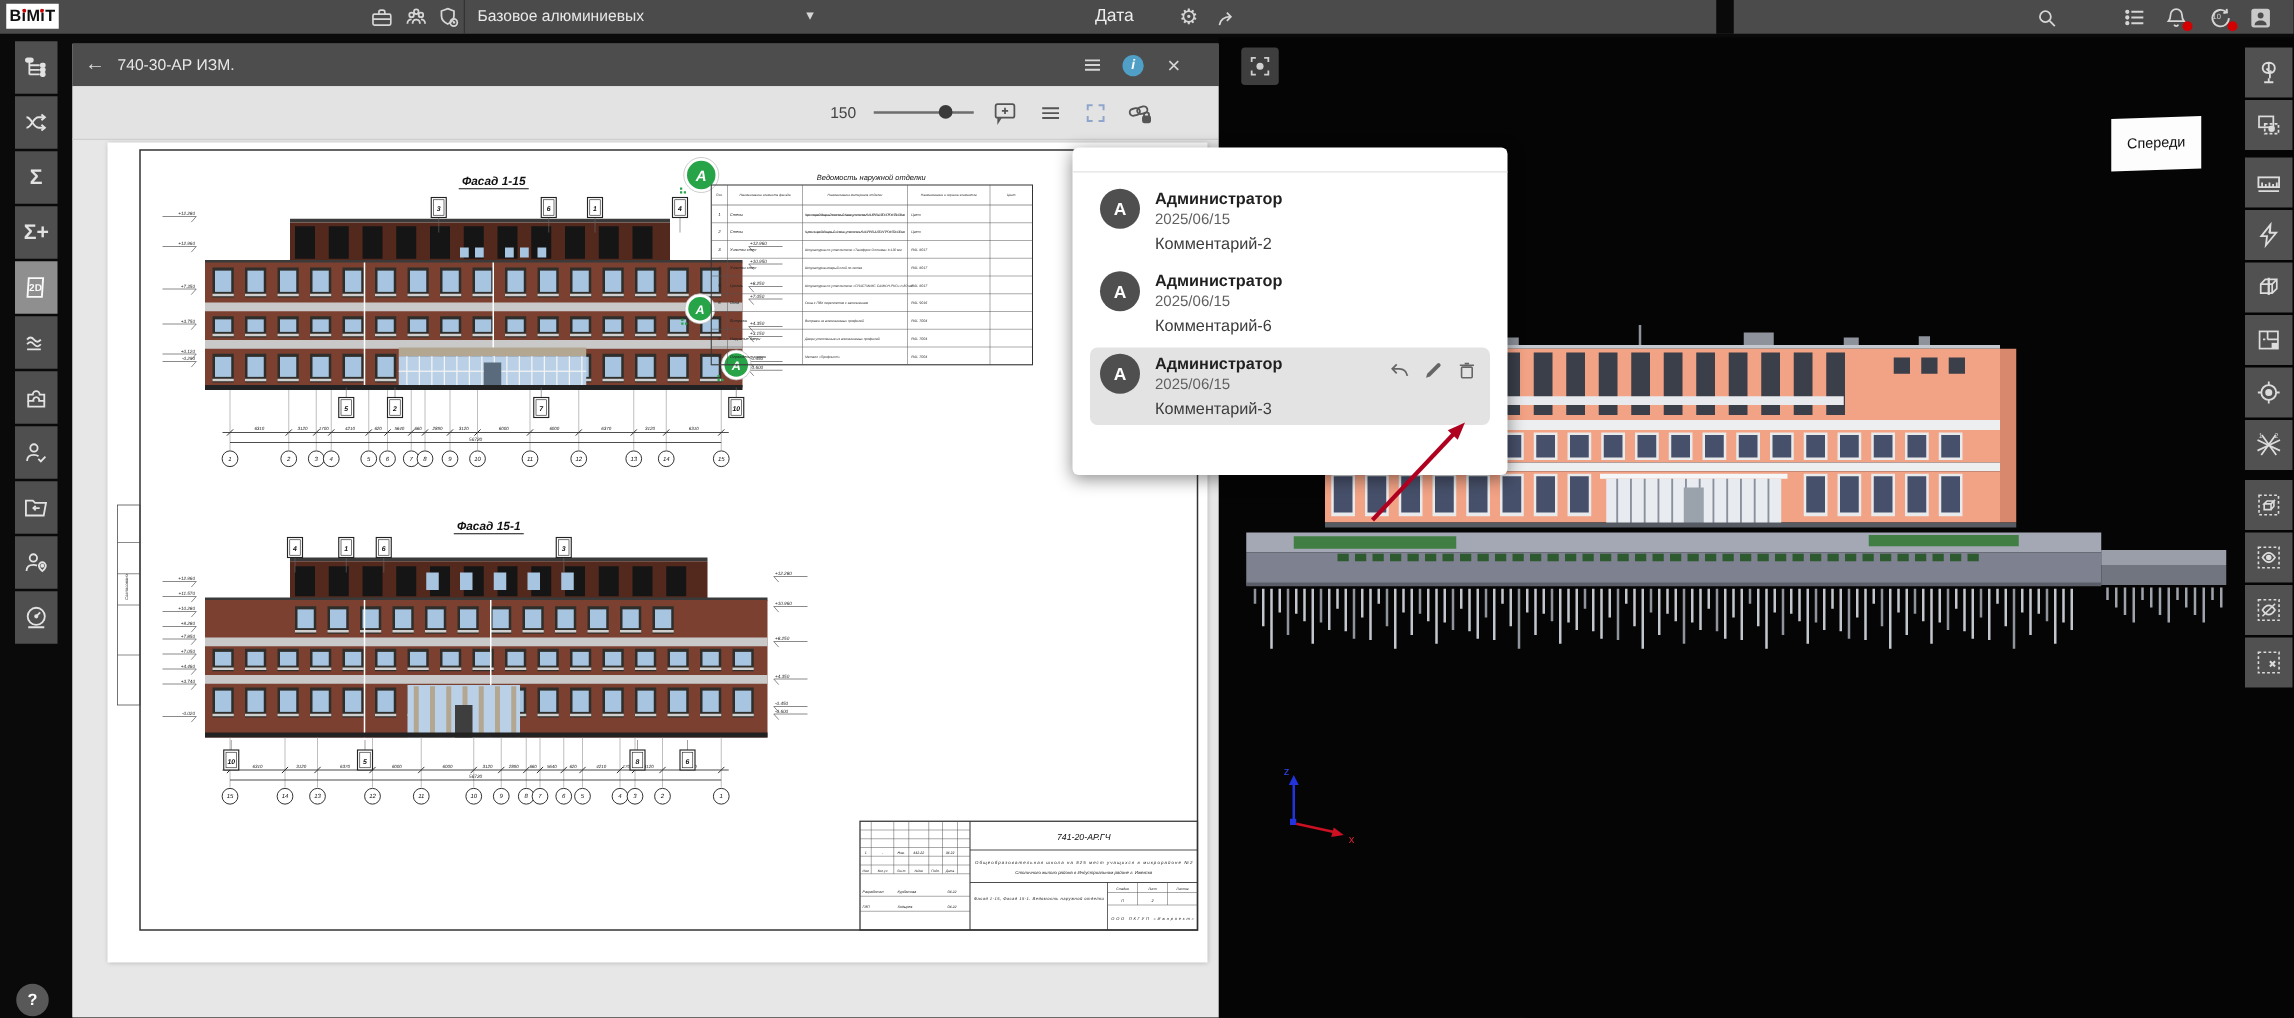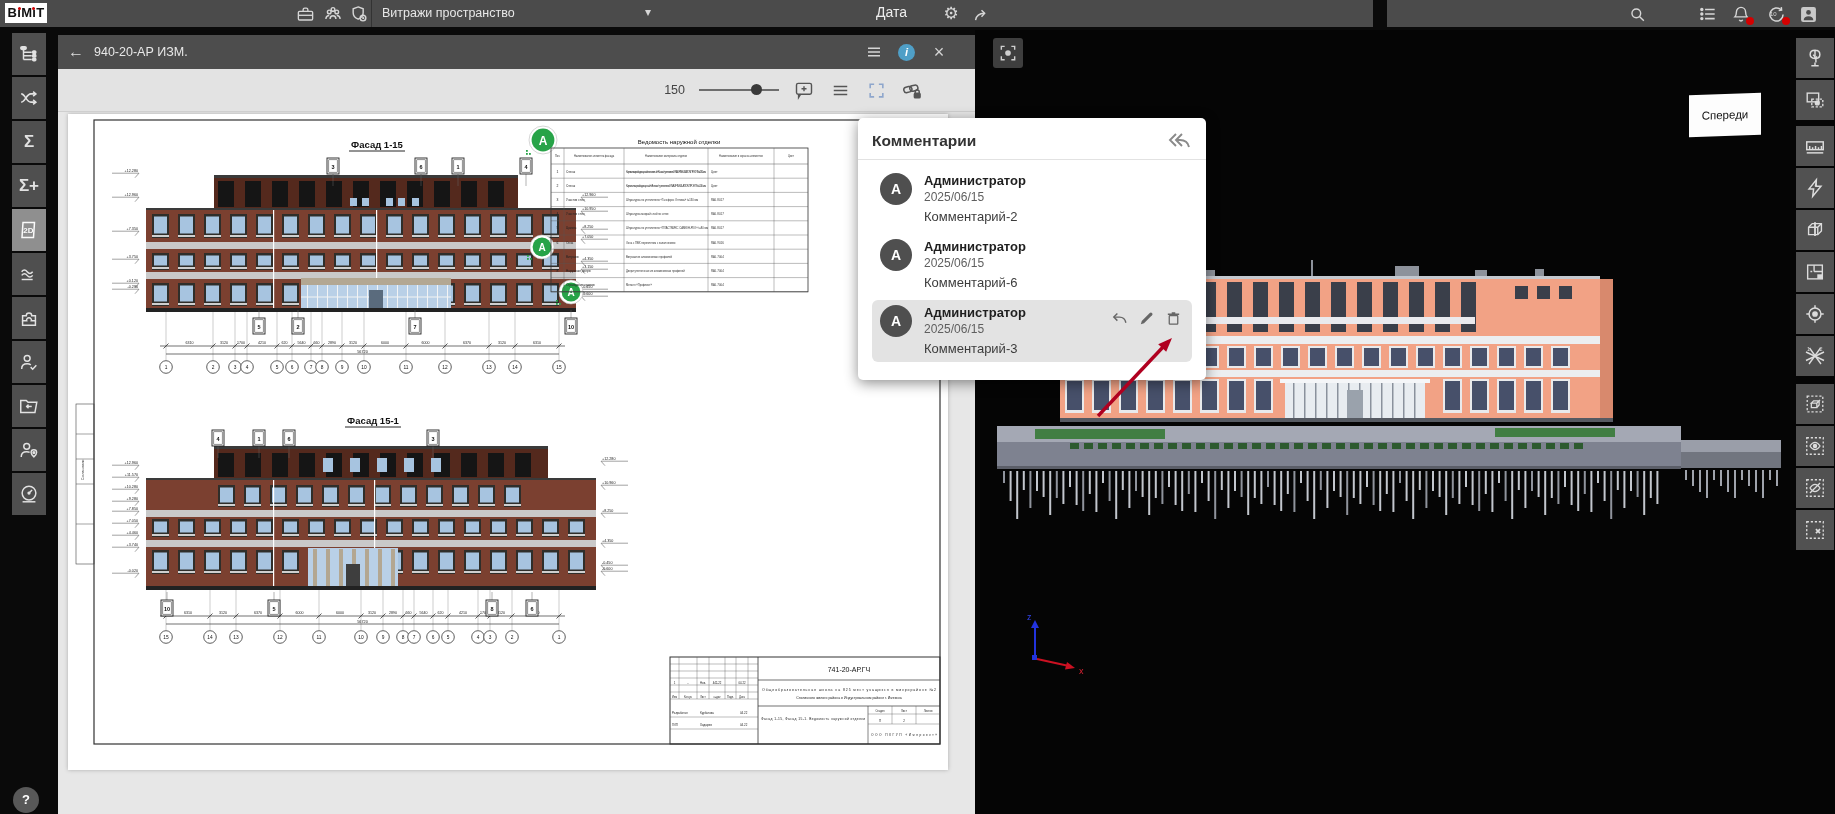--- a/index.html
+++ b/index.html
@@ -47,22 +47,22 @@
   .x-glyph { font-size:18px; }
   .v-toolbar { position:absolute; left:0; top:34px; width:100%; height:43px; background:#e3e3e3;
                border-bottom:1px solid #cfcfcf; display:flex; align-items:center; justify-content:flex-end;
                gap:14px; padding-right:52px; }
   .zoom-val { color:#444; font-size:12.5px; }
   .slider { position:relative; width:80px; height:14px; }
   .slider .track { position:absolute; left:0; top:6px; width:80px; height:2px; background:#6e6e6e; }
   .slider .knob { position:absolute; left:52px; top:1px; width:11px; height:11px; border-radius:50%; background:#3a3a3a; }
   .t-ico { width:22px; height:22px; color:#555; display:flex; align-items:center; justify-content:center; }
   .v-canvas { position:absolute; left:0; top:77px; width:100%; height:702px; background:#e7e7e7; overflow:hidden; }
-  .paper { position:absolute; left:10px; top:2px; width:880px; height:656px; background:#fff;
-           box-shadow:0 0 4px rgba(0,0,0,.25); }
+  .paper { position:absolute; left:28px; top:2px; width:880px; height:656px; background:#fff;
+           box-shadow:0 0 4px rgba(0,0,0,.25);font-style:italic; }
 
   
   .comments { position:absolute; left:858px; top:118px; width:348px; height:262px; background:#fff;
               border-radius:5px; box-shadow:0 3px 14px rgba(0,0,0,.45); padding:12px 14px; z-index:20; }
   .c-head { display:flex; align-items:center; justify-content:space-between; height:22px; }
   .c-title { font-size:15.5px; font-weight:bold; color:#333; }
   .c-collapse { width:26px; height:22px; color:#8a8a8a; }
   .c-div { height:1px; background:#e2e2e2; margin:7px -14px 8px; }
   .c-item { position:relative; display:flex; padding:5px 8px; margin-bottom:4px; border-radius:6px; }
   .c-item.selected { background:#e3e3e3; }
@@ -116,21 +116,21 @@
     </svg>
   </div>
   <div class="tb-ico" style="left:348px">
     <svg width="20" height="20" viewBox="0 0 24 24" fill="none" stroke="currentColor" stroke-width="1.7">
       <path d="M11 3.5l6 2.3v4.6c0 3.8-2.4 6.3-6 7.8-3.6-1.5-6-4-6-7.8V5.8z"></path>
       <circle cx="16.8" cy="16.8" r="3.4"></circle>
         <path d="M16.8 15.4v1.6h1.4"></path>
     </svg>
   </div>
   <div class="tb-divider"></div>
-  <div class="ws-label">Витражи пространство</div>
+  <div class="ws-label">Базовое алюминиевых</div>
   <div class="ws-caret">▾</div>
 
   <div class="proj-title">Дата</div>
   <div class="tb-ico" style="left:940px">
       <span class="gear-glyph">⚙</span>
     </div>
   <div class="tb-ico" style="left:970px">
     <svg width="19" height="19" viewBox="0 0 24 24" fill="none" stroke="currentColor" stroke-width="1.8">
       <path d="M4.5 19c1-5.5 4.5-8.3 11-8.5"></path>
         <path d="M12 6.5l4 4-4 4.2"></path>
@@ -246,21 +246,21 @@
       <path d="M12 11l3.4-3.4"></path>
       <circle cx="12" cy="11" r="1" fill="currentColor"></circle>
       <path d="M5 20.5h14"></path>
   </svg>
 </div>
 <div class="help-btn">?</div>
 
 <div class="viewer">
   <div class="v-header">
     <span class="v-back">←</span>
-    <span class="v-title">940-20-АР ИЗМ.</span>
+    <span class="v-title">740-30-АР ИЗМ.</span>
     <div class="v-hicons">
       <span class="ic">
         <svg width="18" height="18" viewBox="0 0 24 24" fill="none" stroke="currentColor" stroke-width="2">
             <path d="M4 7h16M4 12h16M4 17h16"></path>
           </svg>
       </span>
       <span class="info-circ">i</span>
       <span class="ic x-glyph">×</span>
     </div>
   </div>
@@ -1117,30 +1117,20 @@
             <text x="836" y="607.5" font-size="3" fill="#222" text-anchor="middle">2</text>
             <text x="860" y="607.5" font-size="3" fill="#222" text-anchor="middle"></text>
             <text x="836" y="622" font-size="3.2" fill="#222" text-anchor="middle" textLength="66">ООО ПКГУП «Ижпроект»</text>
           </g>
       </svg>
     </div>
   </div>
 </div>
 
 <div class="comments">
-  <div class="c-head">
-    <span class="c-title">Комментарии</span>
-    <span class="c-collapse">
-      <svg width="26" height="22" viewBox="0 0 26 22" fill="none" stroke="currentColor" stroke-width="1.9">
-        <path d="M10 4L4 10l6 6"></path>
-          <path d="M16 4l-6 6 6 6"></path>
-          <path d="M10 10h4c5 0 8 2.5 9 7"></path>
-      </svg>
-    </span>
-  </div>
   <div class="c-div"></div>
   <div id="comment-list">
       <div class="c-item">
         <div class="c-avatar">A</div>
         <div class="c-body">
           <div class="c-name">Администратор</div>
           <div class="c-date">2025/06/15</div>
           <div class="c-text">Комментарий-2</div>
         </div>
       </div>

